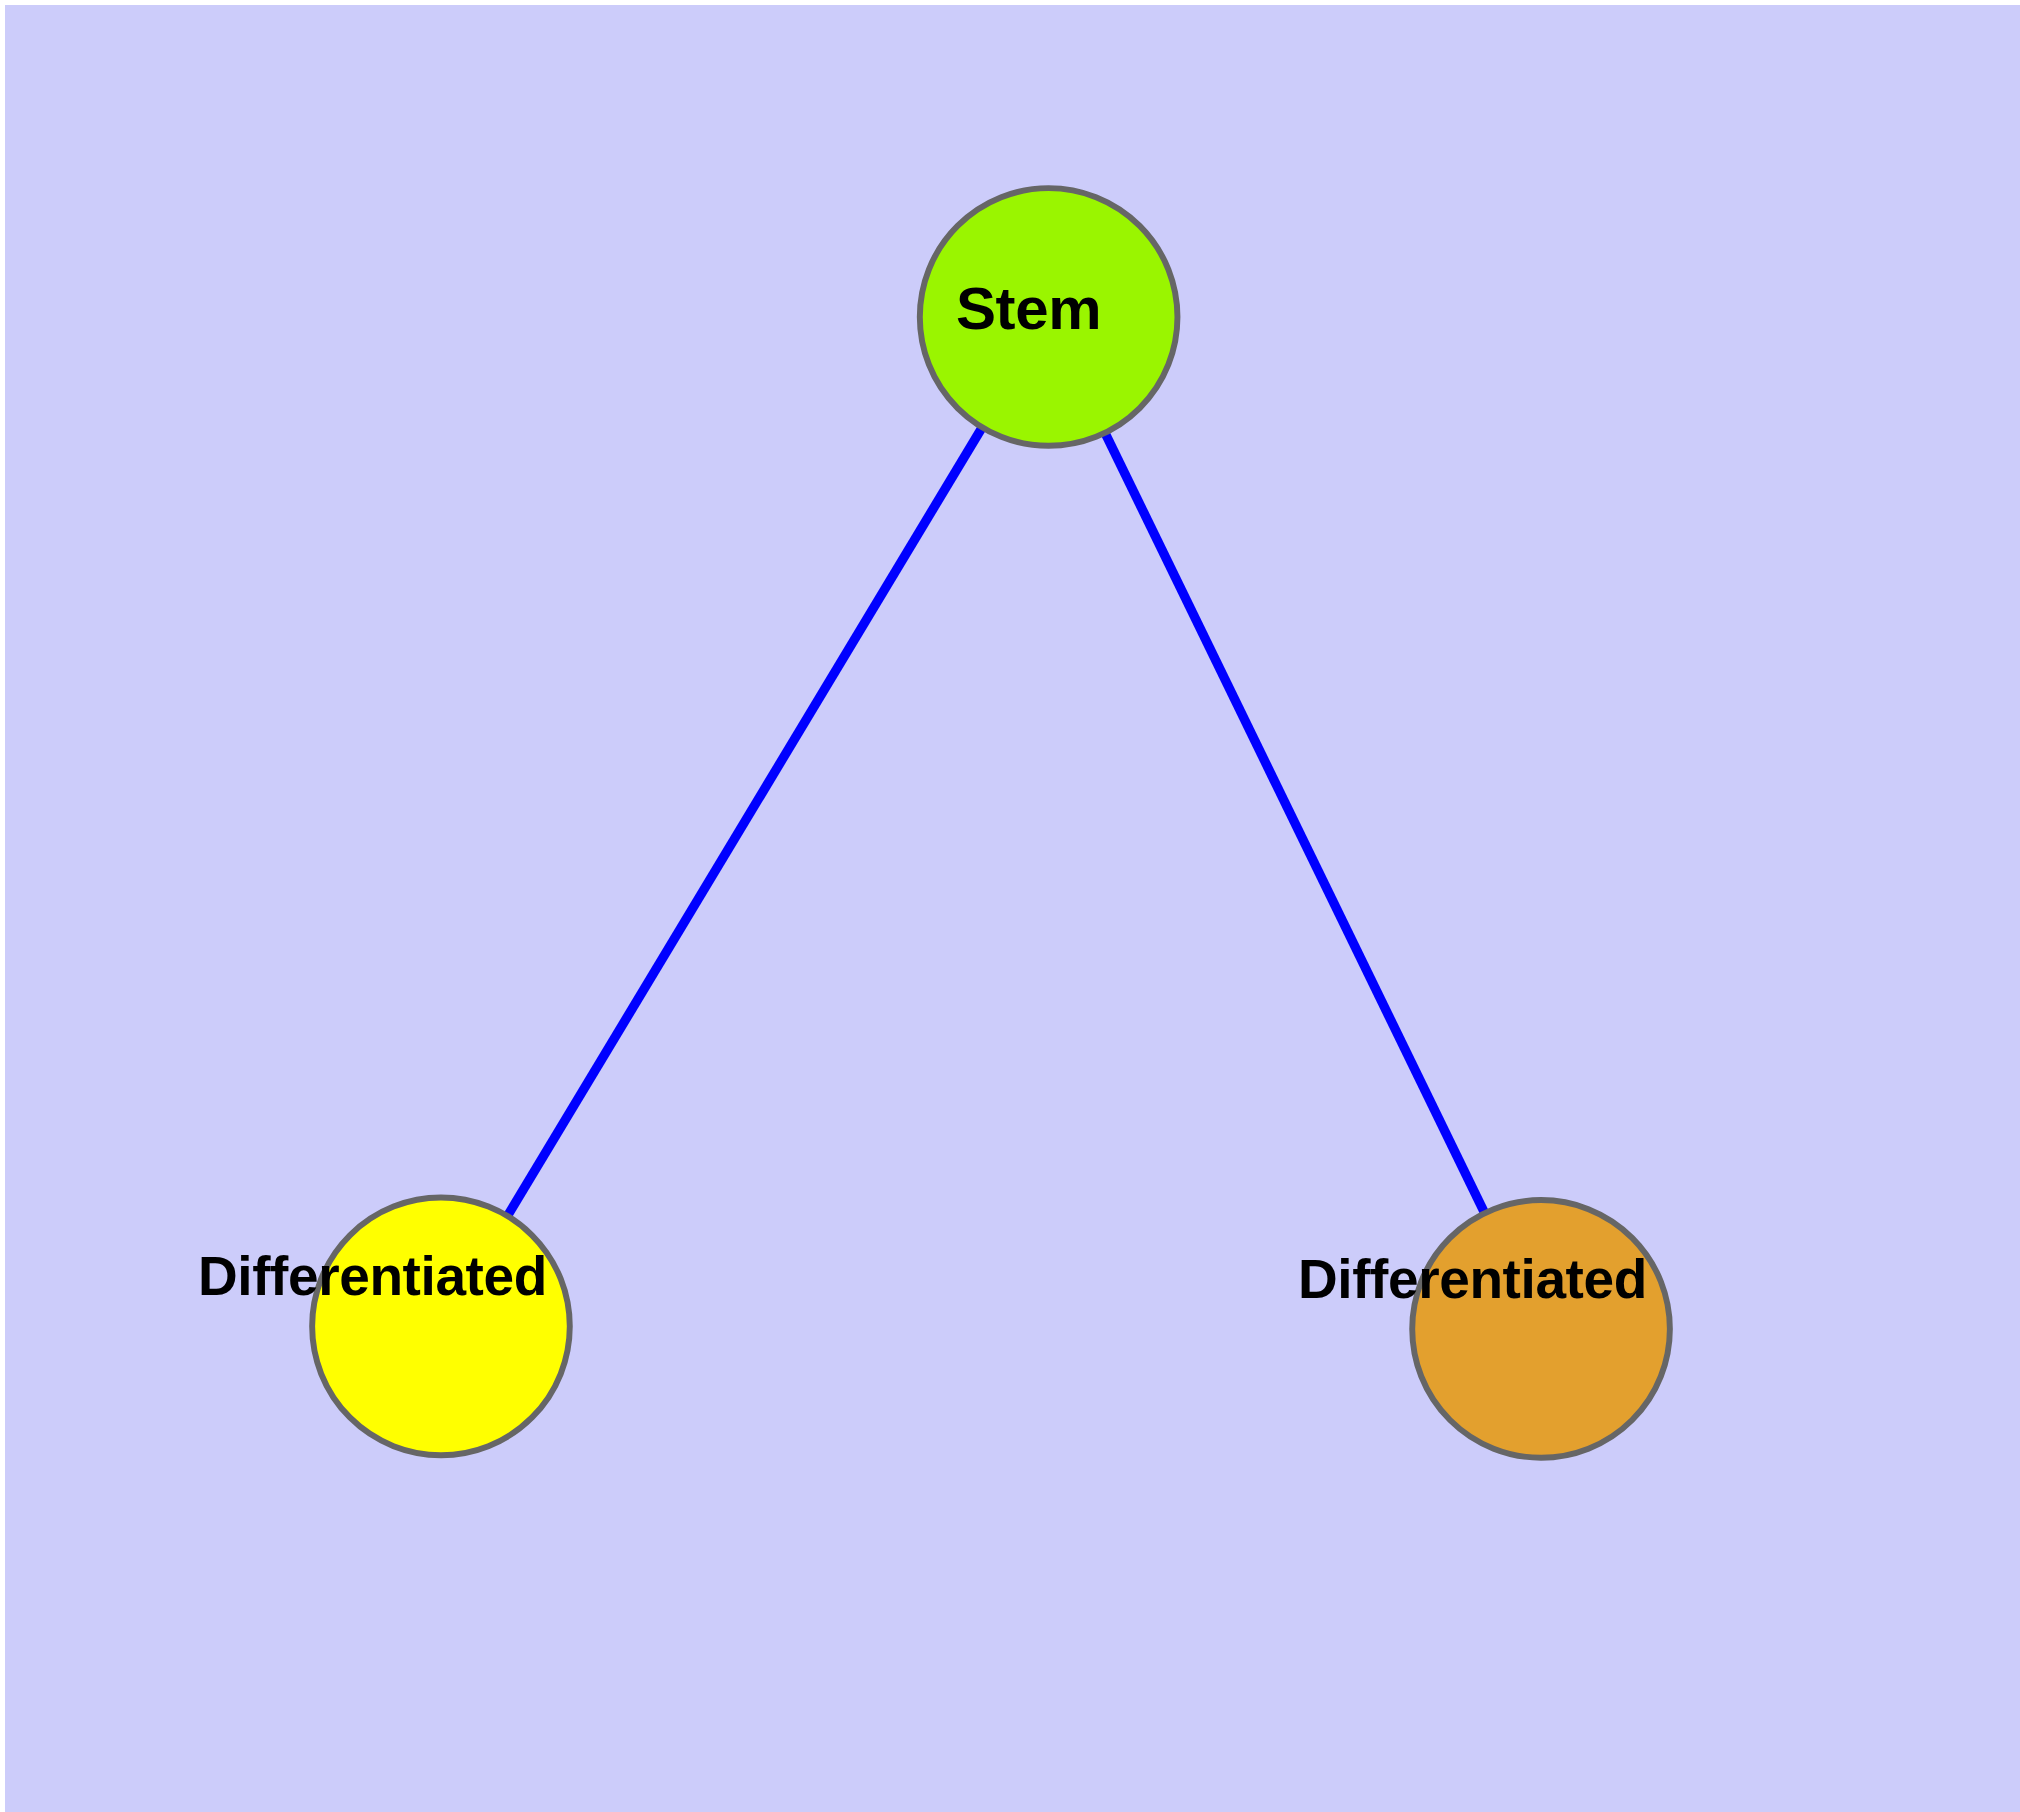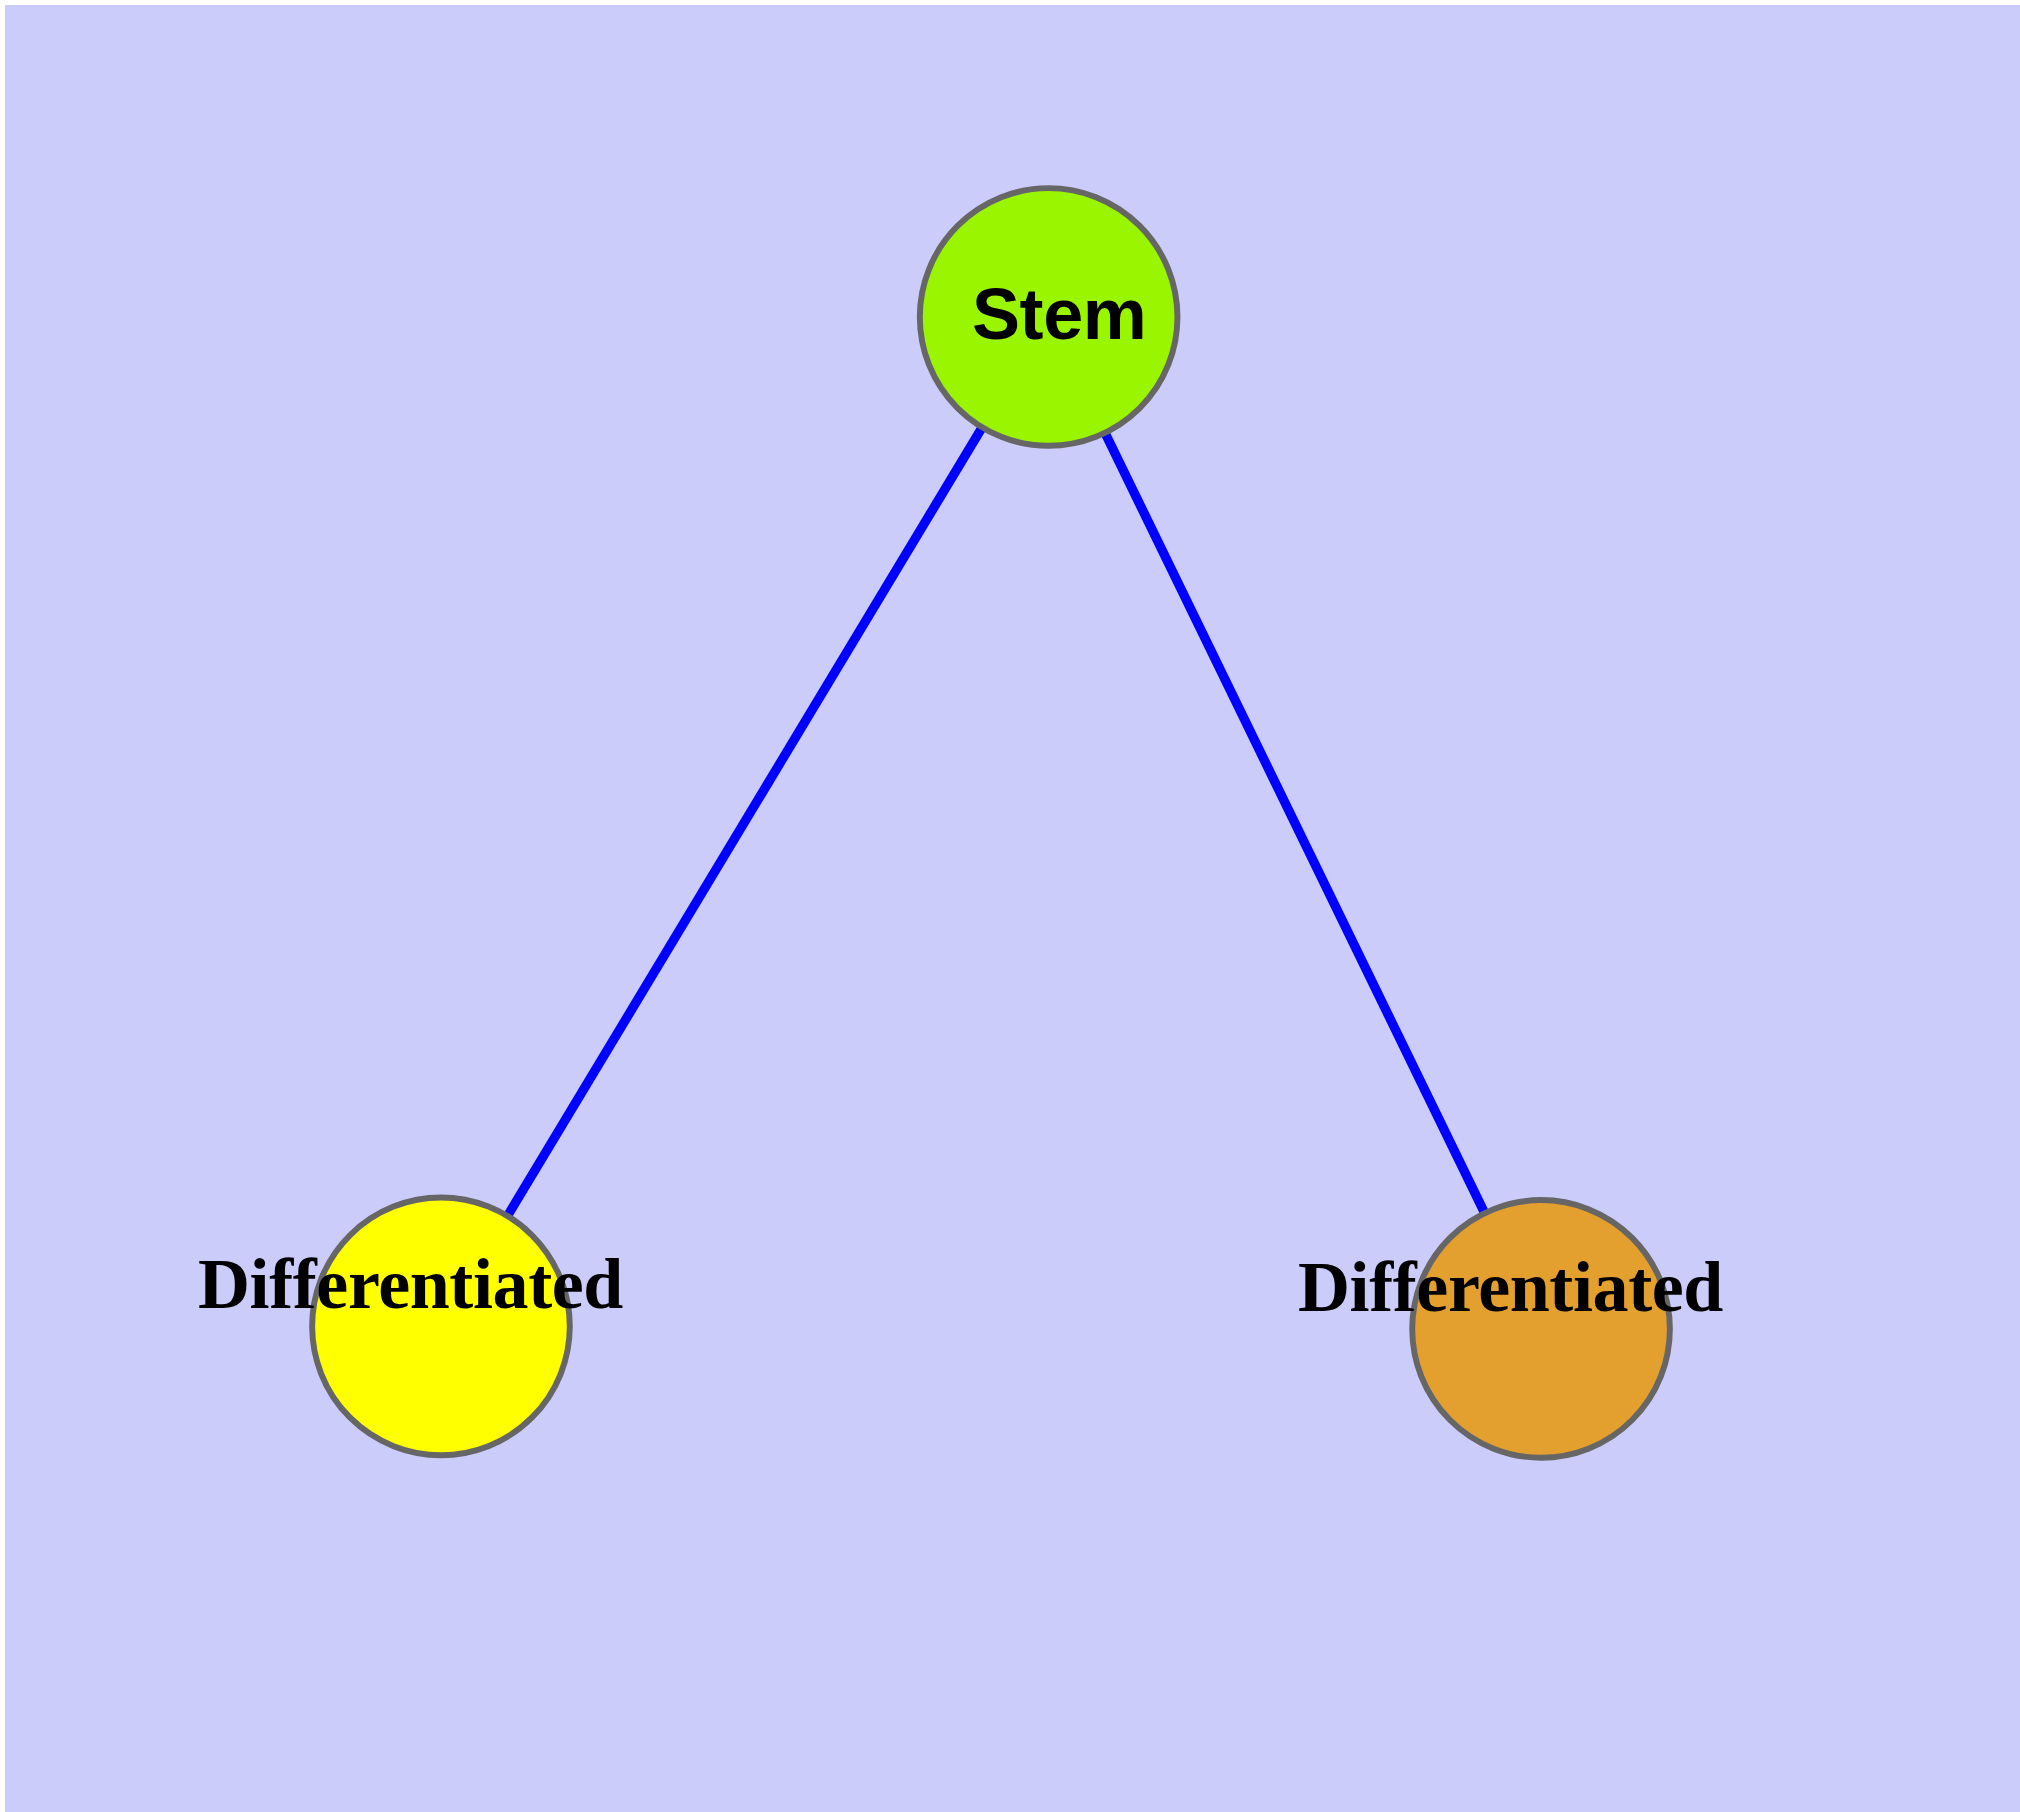--- a/index.html
+++ b/index.html
@@ -34,22 +34,22 @@
   .node-label {
     position: absolute;
     text-align: center;
     font-weight: bold;
     color: #000000;
     line-height: 1.02;
     white-space: nowrap;
     letter-spacing: -0.4px;
     pointer-events: none;
   }
-  .node-label.single { font-size: 72px; margin-left: 16px; }
-  .node-label.multi  { font-size: 72px; font-family: Liberation Serif, serif; }
+  .node-label.single { font-size: 60px; }
+  .node-label.multi  { font-size: 55px; }
 </style>
 </head>
 <body>
 
 <div id="canvas">
 
   <div id="plot-bg"></div>
 
   <svg id="graph-svg" viewBox="0 0 2384 2138">
     <g id="edge-layer">

